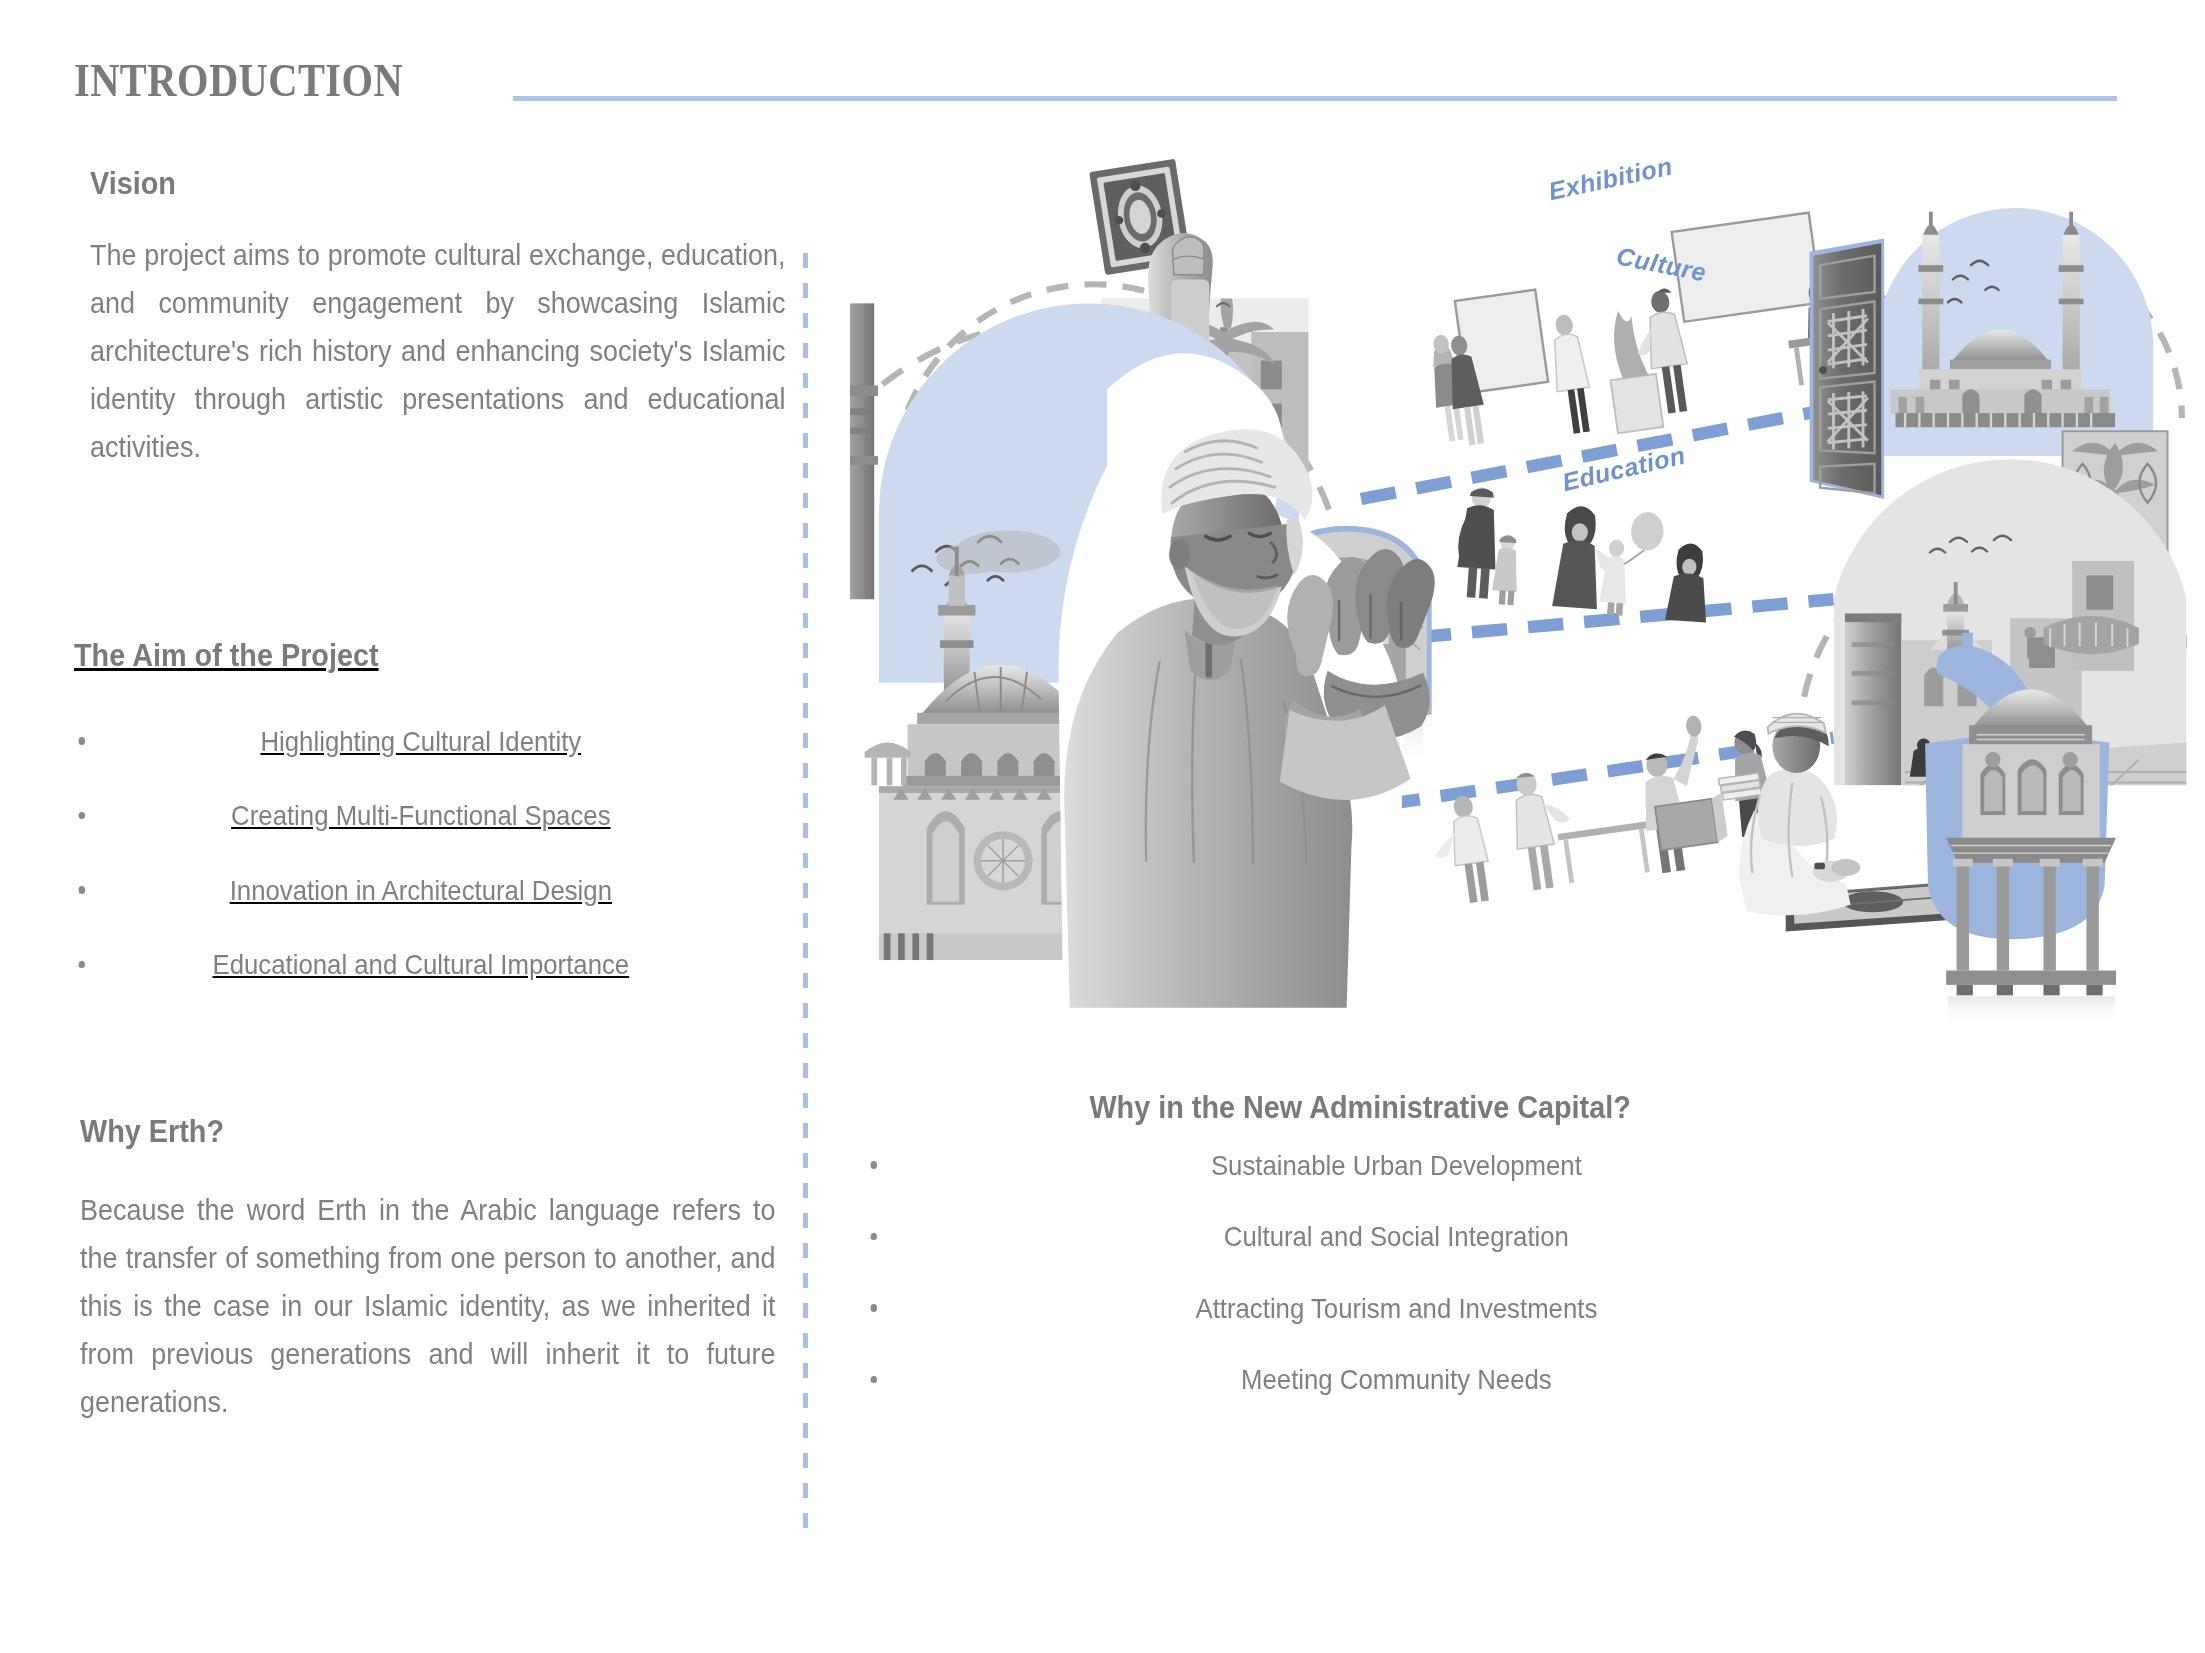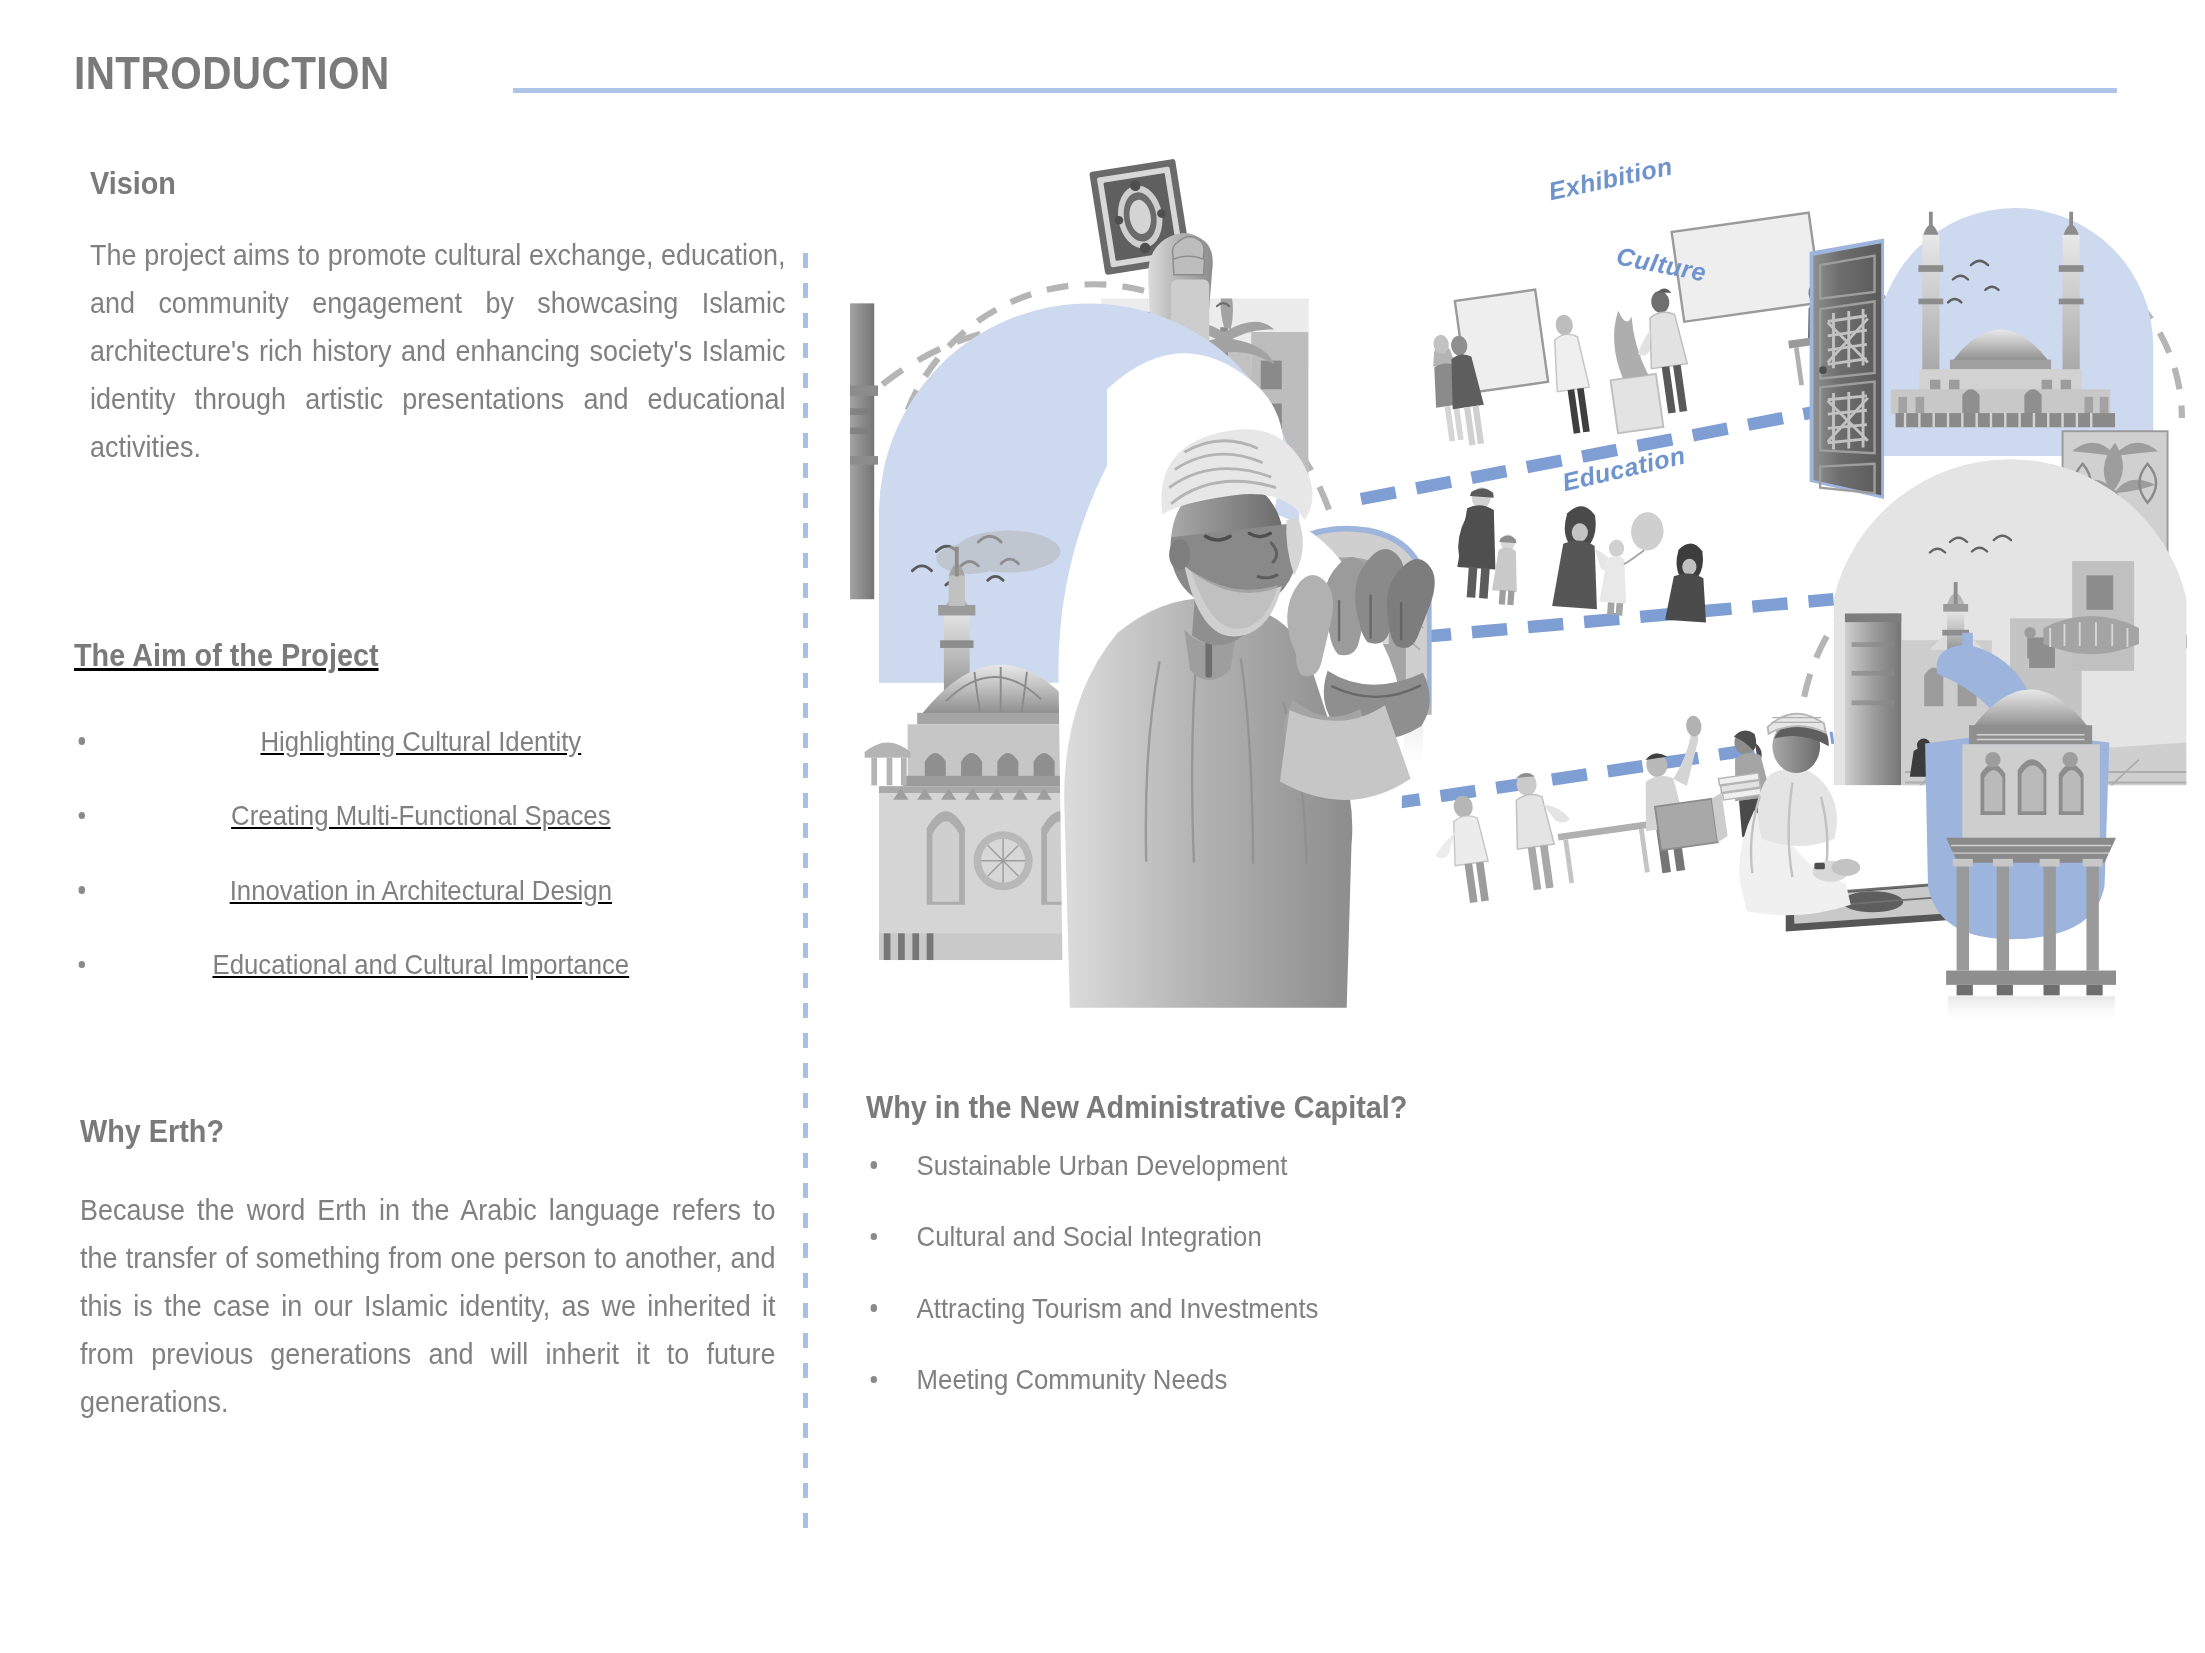--- a/index.html
+++ b/index.html
@@ -12,22 +12,22 @@
     height: 1654px;
     position: relative;
     overflow: hidden;
     font-family: "Liberation Sans", sans-serif;
     -webkit-font-smoothing: antialiased;
   }
 
   
   #board-header {
     position: absolute;
-    left: 0; top: 4px;
-    width: 1767px; height: 110px;
+    left: 0; top: 12px;
+    width: 1767px; height: 110px; font-family: Liberation Serif, serif;
   }
   #page-title {
     position: absolute;
     left: 74px;
     top: 42px;
     font-size: 46px;
     font-weight: bold;
     color: #7a7a7a;
     letter-spacing: 0.5px;
     transform: scaleX(0.88);
@@ -118,20 +118,21 @@
 
   #why-erth-block { position: absolute; left: 6px; top: 948px; width: 699px; margin-top: 24px; }
   #why-erth-block .body-paragraph { margin-top: 37px; }
 
   
   #right-bottom {
     position: absolute;
     left: 866px;
     top: 1091px;
     width: 1098px;
+    text-align: center;
   }
   #right-bottom .bullet-list { margin-top: 24px; }
   #right-bottom .bullet-list li { margin-bottom: 38px; }
 
   
   #collage {
     position: absolute;
     left: 850px;
     top: 122px;
     width: 1337px;

